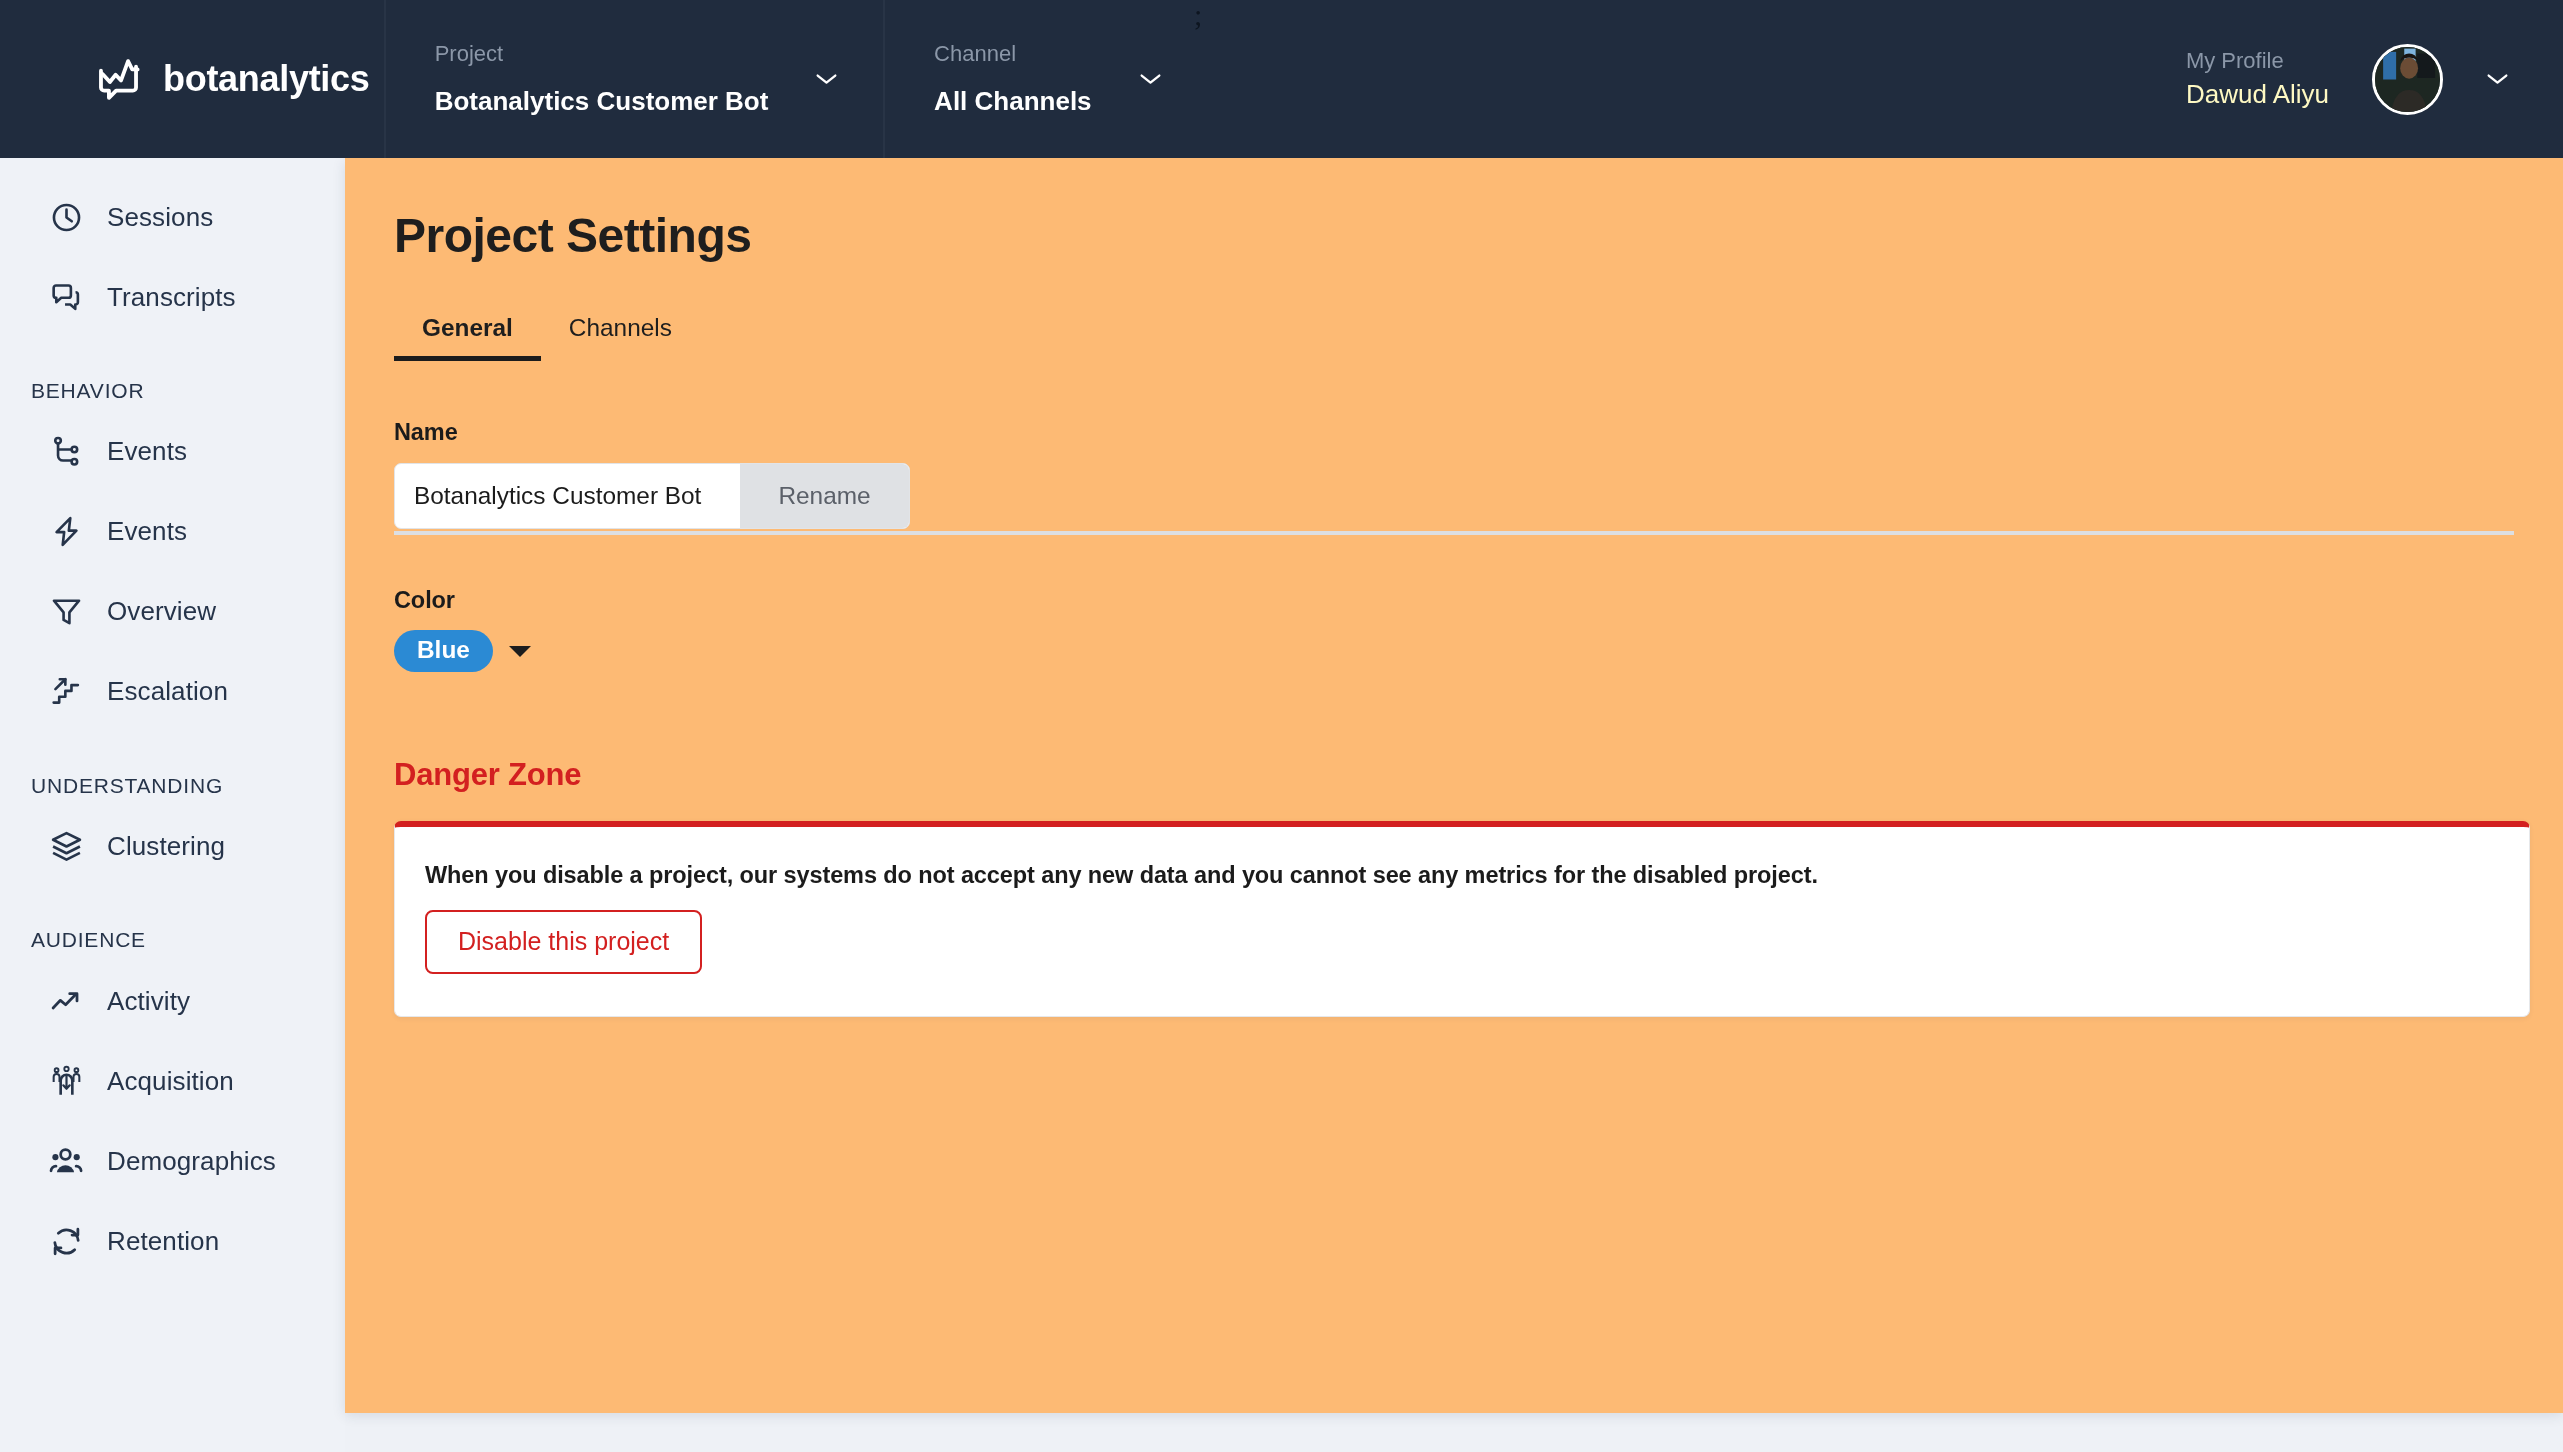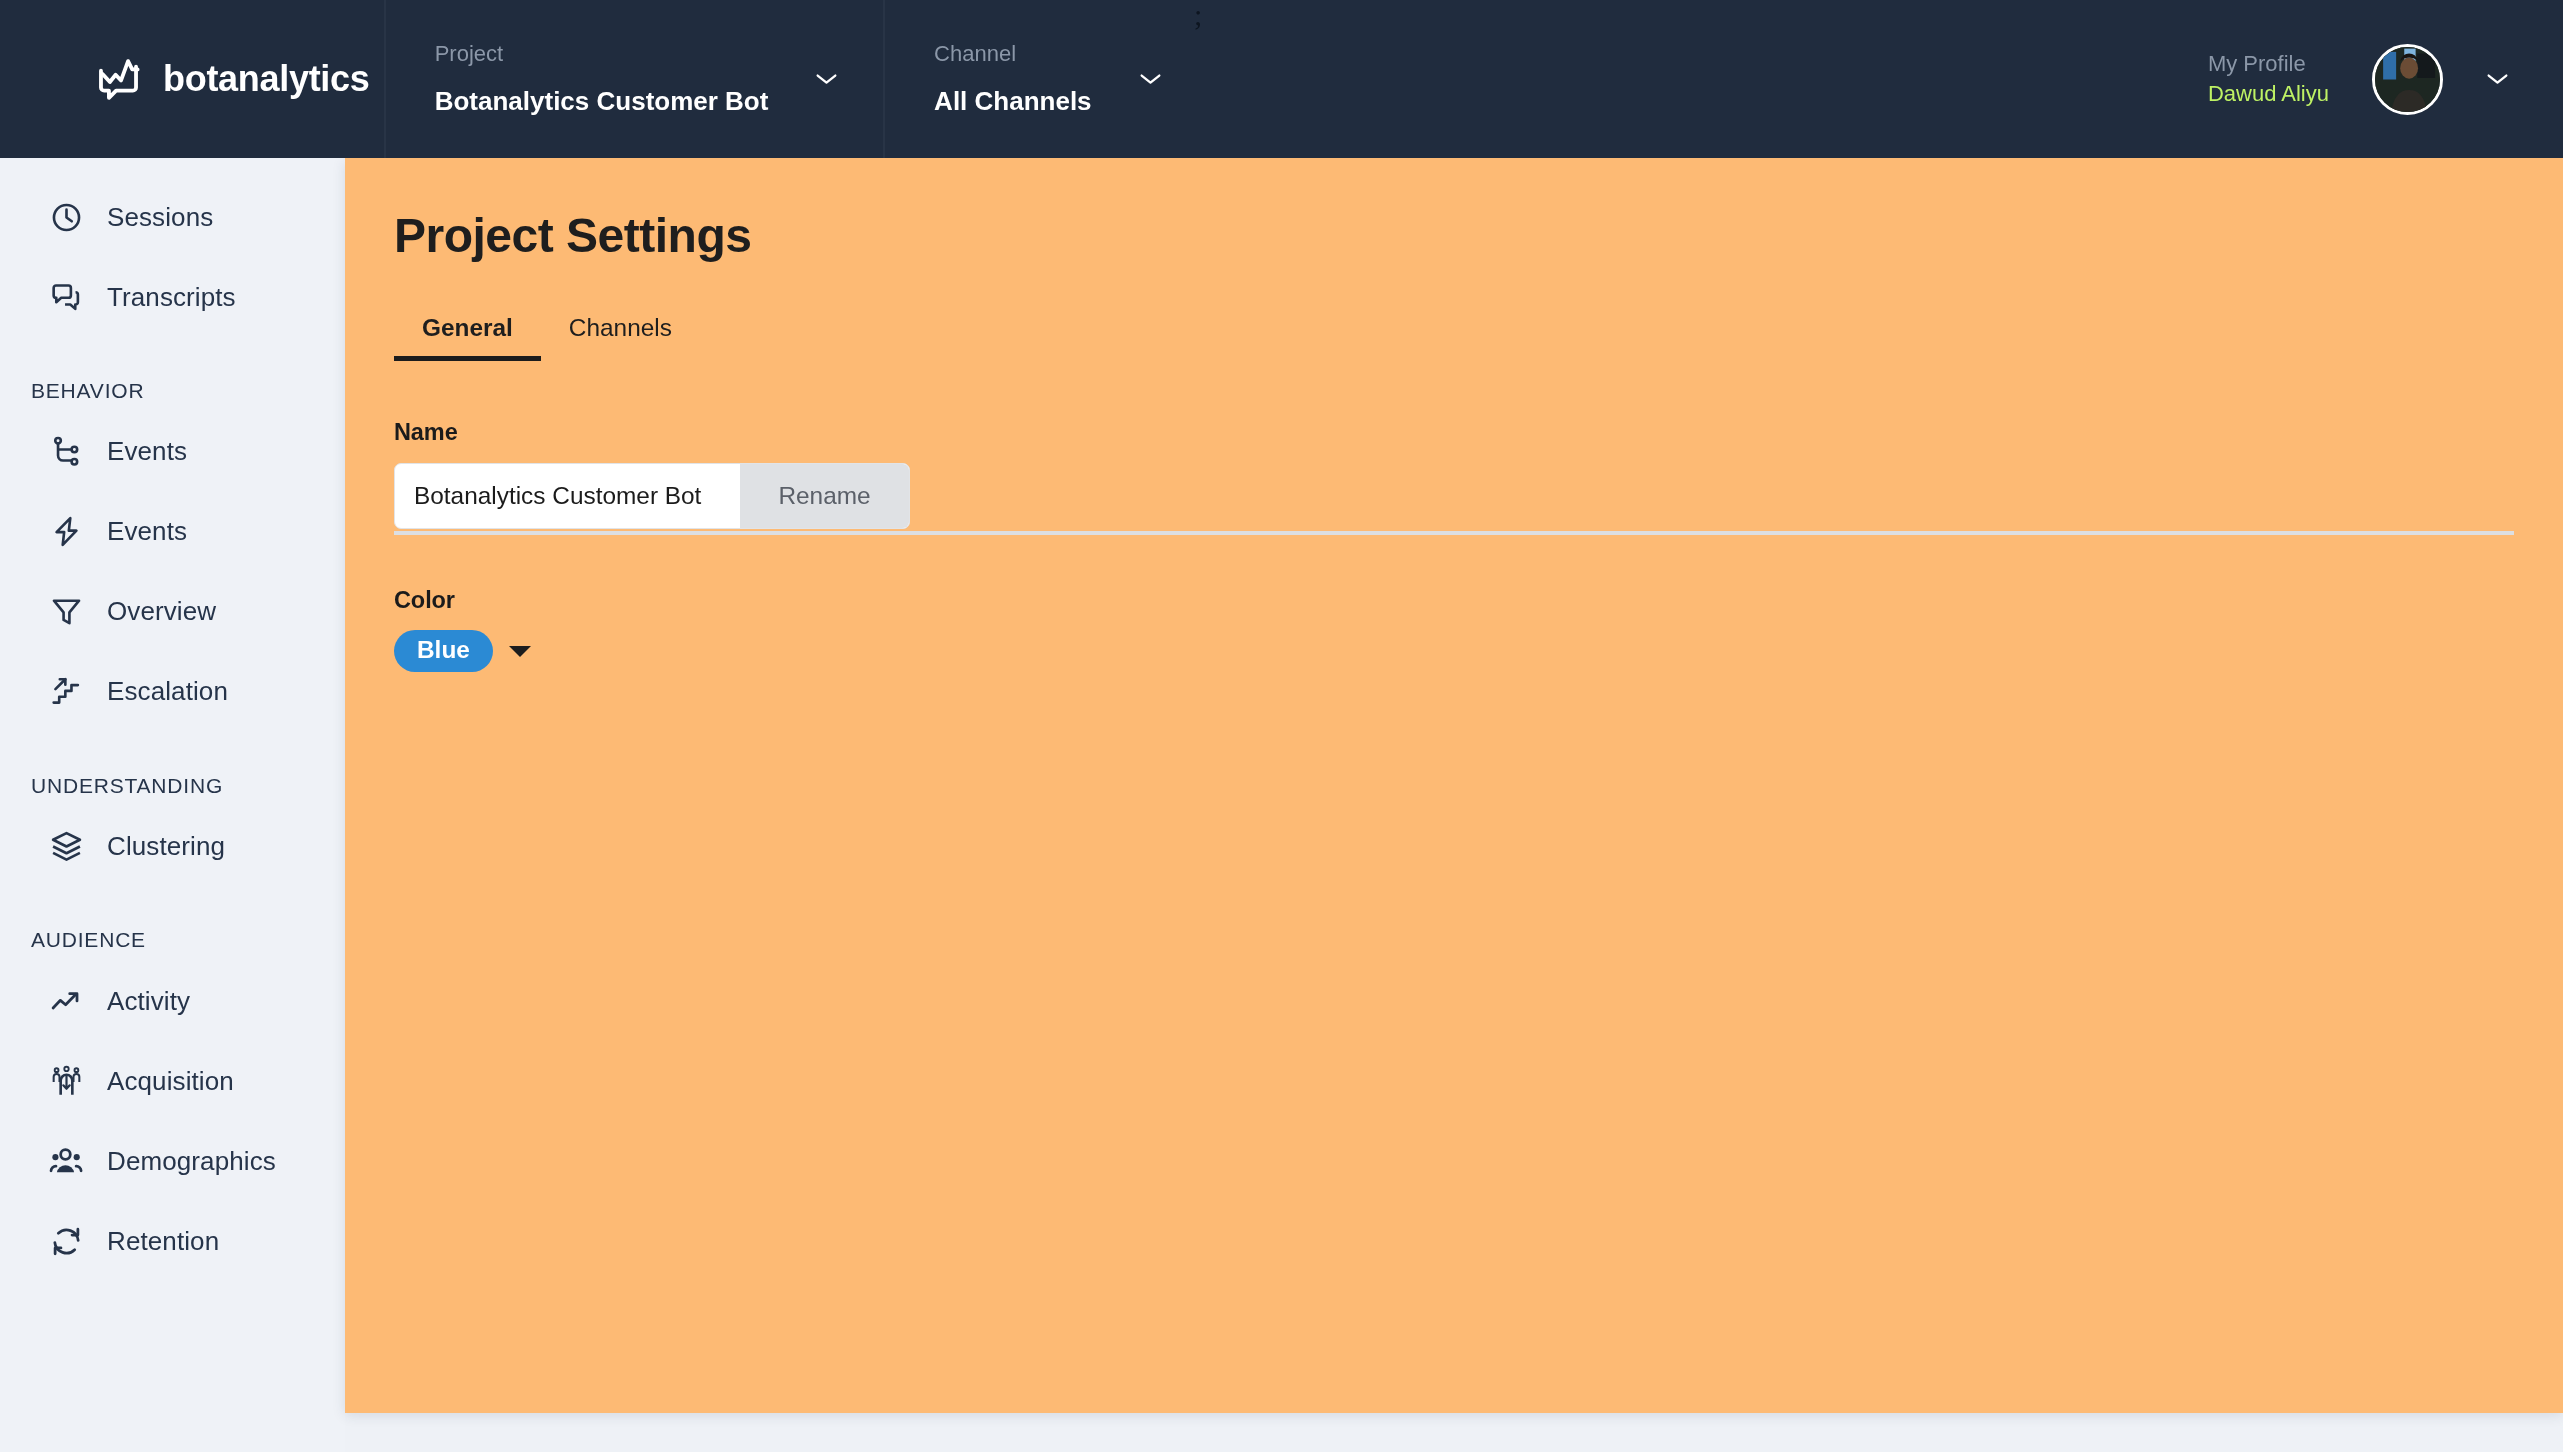--- a/index.html
+++ b/index.html
@@ -93,21 +93,21 @@
     gap: 43px;
     padding-right: 54px;
     flex: none;
     cursor: pointer;
   }
   .profile-text {
     display: flex; flex-direction: column; gap: 4.4px;
     align-items: flex-start;
   }
   .profile-label { color: #8b97a8; font-size: 22px; }
-  .profile-name { color: #bef264; font-size: 22px; font-weight: 400; }
+  .profile-name { color: #fef9c3; font-size: 26px; font-weight: 400; }
   .avatar {
     width: 71px; height: 71px;
     border-radius: 50%;
     border: 3.5px solid #ffffff;
     overflow: hidden;
     flex: none;
     position: relative;
     background: #2d3a35;
   }
   .avatar svg { display:block; width:100%; height:100%; }
@@ -518,20 +518,27 @@
       </div>
 
       <div class="section">
         <div class="field-label">Color</div>
         <div class="color-row">
           <span class="color-pill">Blue</span>
           <span class="caret-solid"></span>
         </div>
       </div>
 
+      <div>
+        <div class="danger-title">Danger Zone</div>
+        <div class="danger-panel">
+          <div class="danger-text">When you disable a project, our systems do not accept any new data and you cannot see any metrics for the disabled project.</div>
+          <button class="danger-btn">Disable this project</button>
+        </div>
+      </div>
 
     </div>
 
     <div class="tabs-rule"></div>
   </div>
 
 </div>
 
 
 </body></html>

